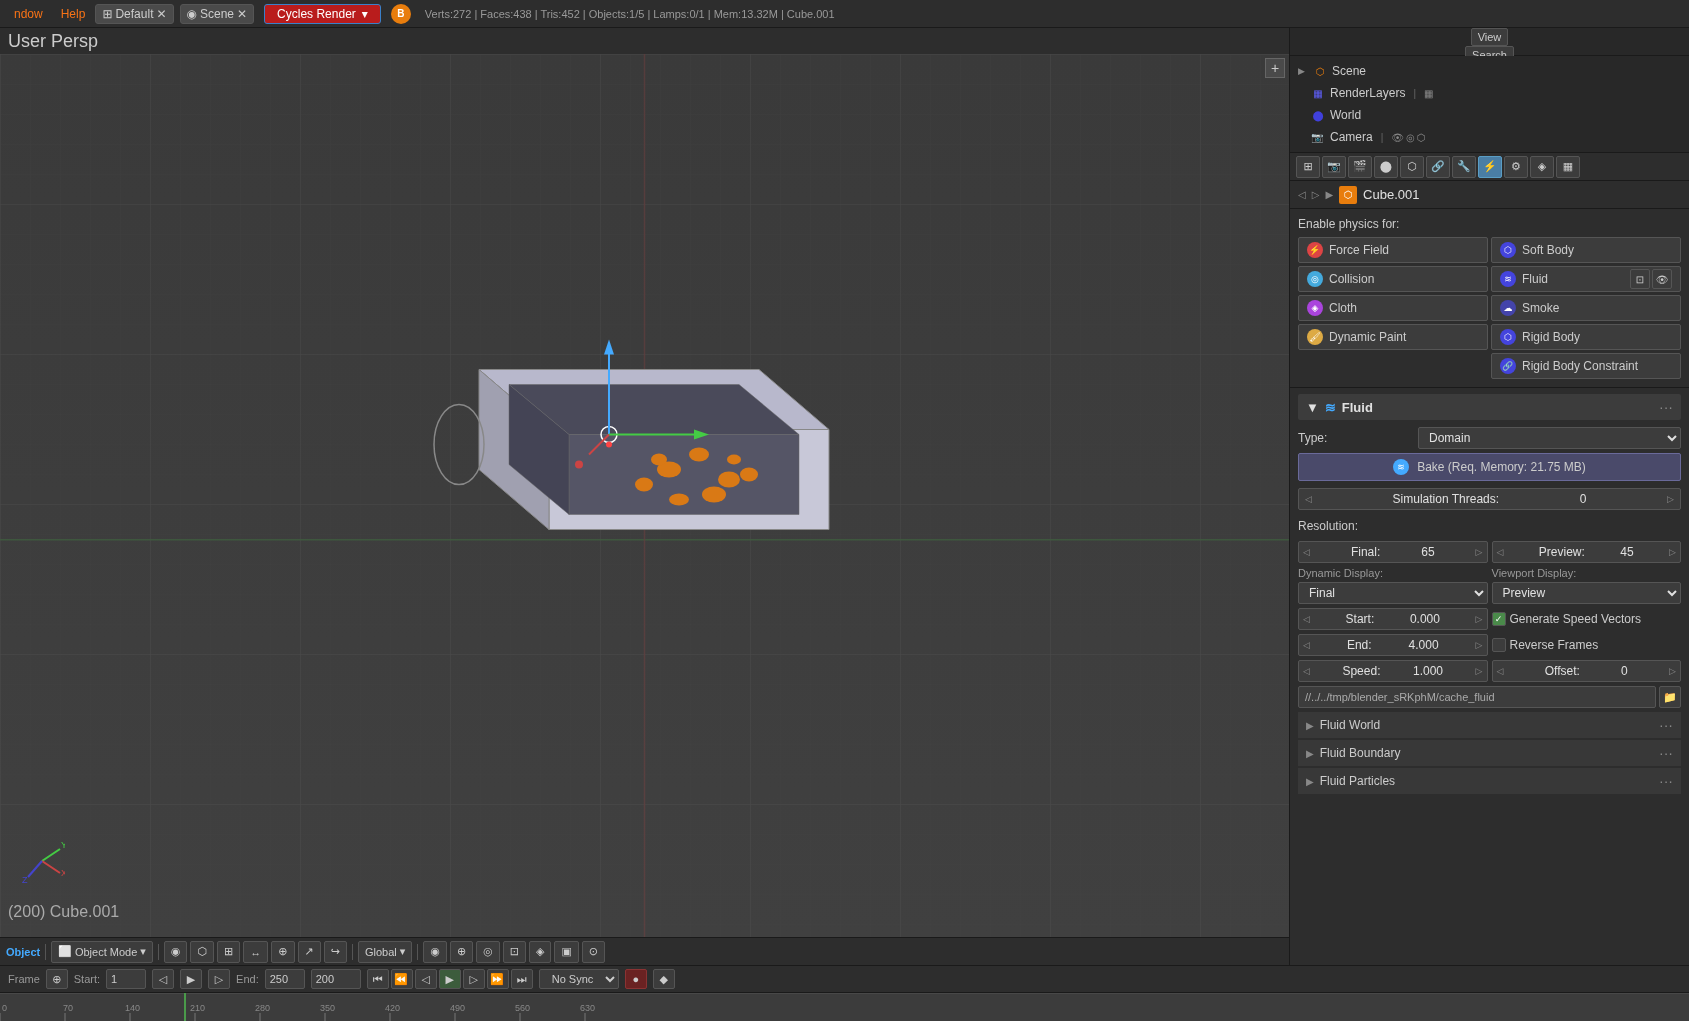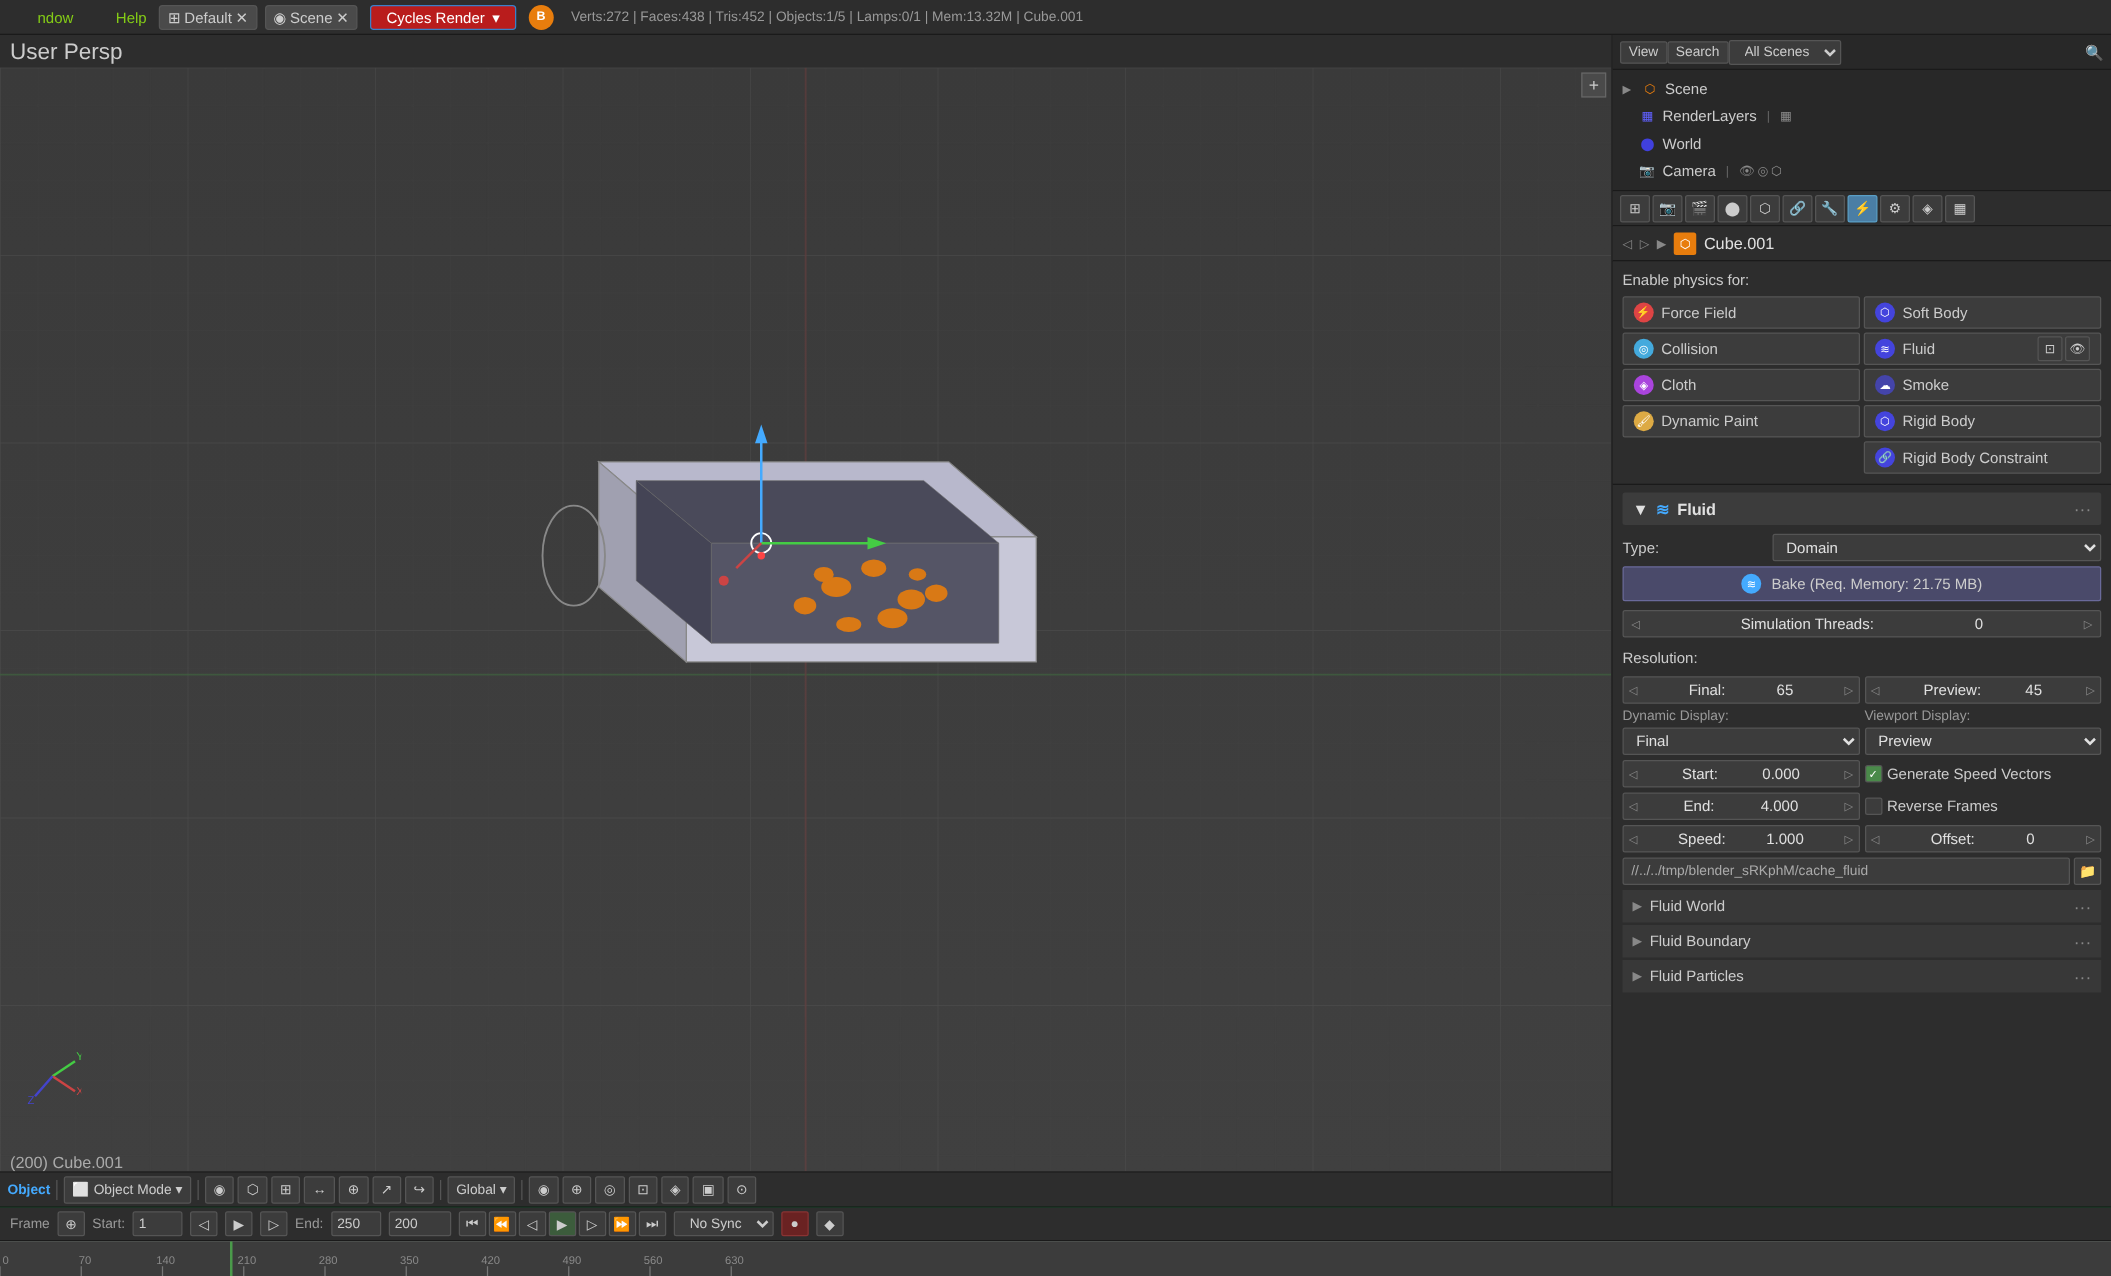--- a/index.html
+++ b/index.html
@@ -21,24 +21,23 @@
       background: #2d2d2d;
       display: flex;
       align-items: center;
       padding: 0 6px;
       gap: 2px;
       border-bottom: 1px solid #1a1a1a;
       flex-shrink: 0;
     }
     .menu-item {
       padding: 2px 8px;
-      color: #84cc16;
+      color: #f97316;
       cursor: pointer;
       border-radius: 3px;
-      margin-left: 16px;
     }
     .layout-btn {
       background: #4a4a4a;
       border: 1px solid #555;
       border-radius: 3px;
       color: #ccc;
       padding: 2px 6px;
       cursor: pointer;
       display: flex;
       align-items: center;
@@ -111,24 +110,24 @@
     .grid-svg {
       position: absolute;
       top: 0; left: 0;
       width: 100%; height: 100%;
       opacity: 0.3;
     }
 
     
     .viewport-frame-info {
       position: absolute;
-      bottom: 0;
+      bottom: 16px;
       left: 8px;
       color: #aaa;
-      font-size: 13px;
+      font-size: 16px;
     }
 
     
     .viewport-add-btn {
       position: absolute;
       top: 4px;
       right: 4px;
       background: #4a4a4a;
       border: 1px solid #666;
       color: #ccc;
@@ -155,20 +154,21 @@
     
     .outliner-header {
       height: 28px;
       background: #282828;
       display: flex;
       align-items: center;
       padding: 0 6px;
       gap: 0;
       border-bottom: 1px solid #1a1a1a;
       flex-shrink: 0;
+      flex-direction: column;
     }
     .outliner-btn {
       background: #3c3c3c;
       border: 1px solid #555;
       border-radius: 2px;
       color: #ccc;
       padding: 2px 6px;
       cursor: pointer;
       font-size: 11px;
     }

